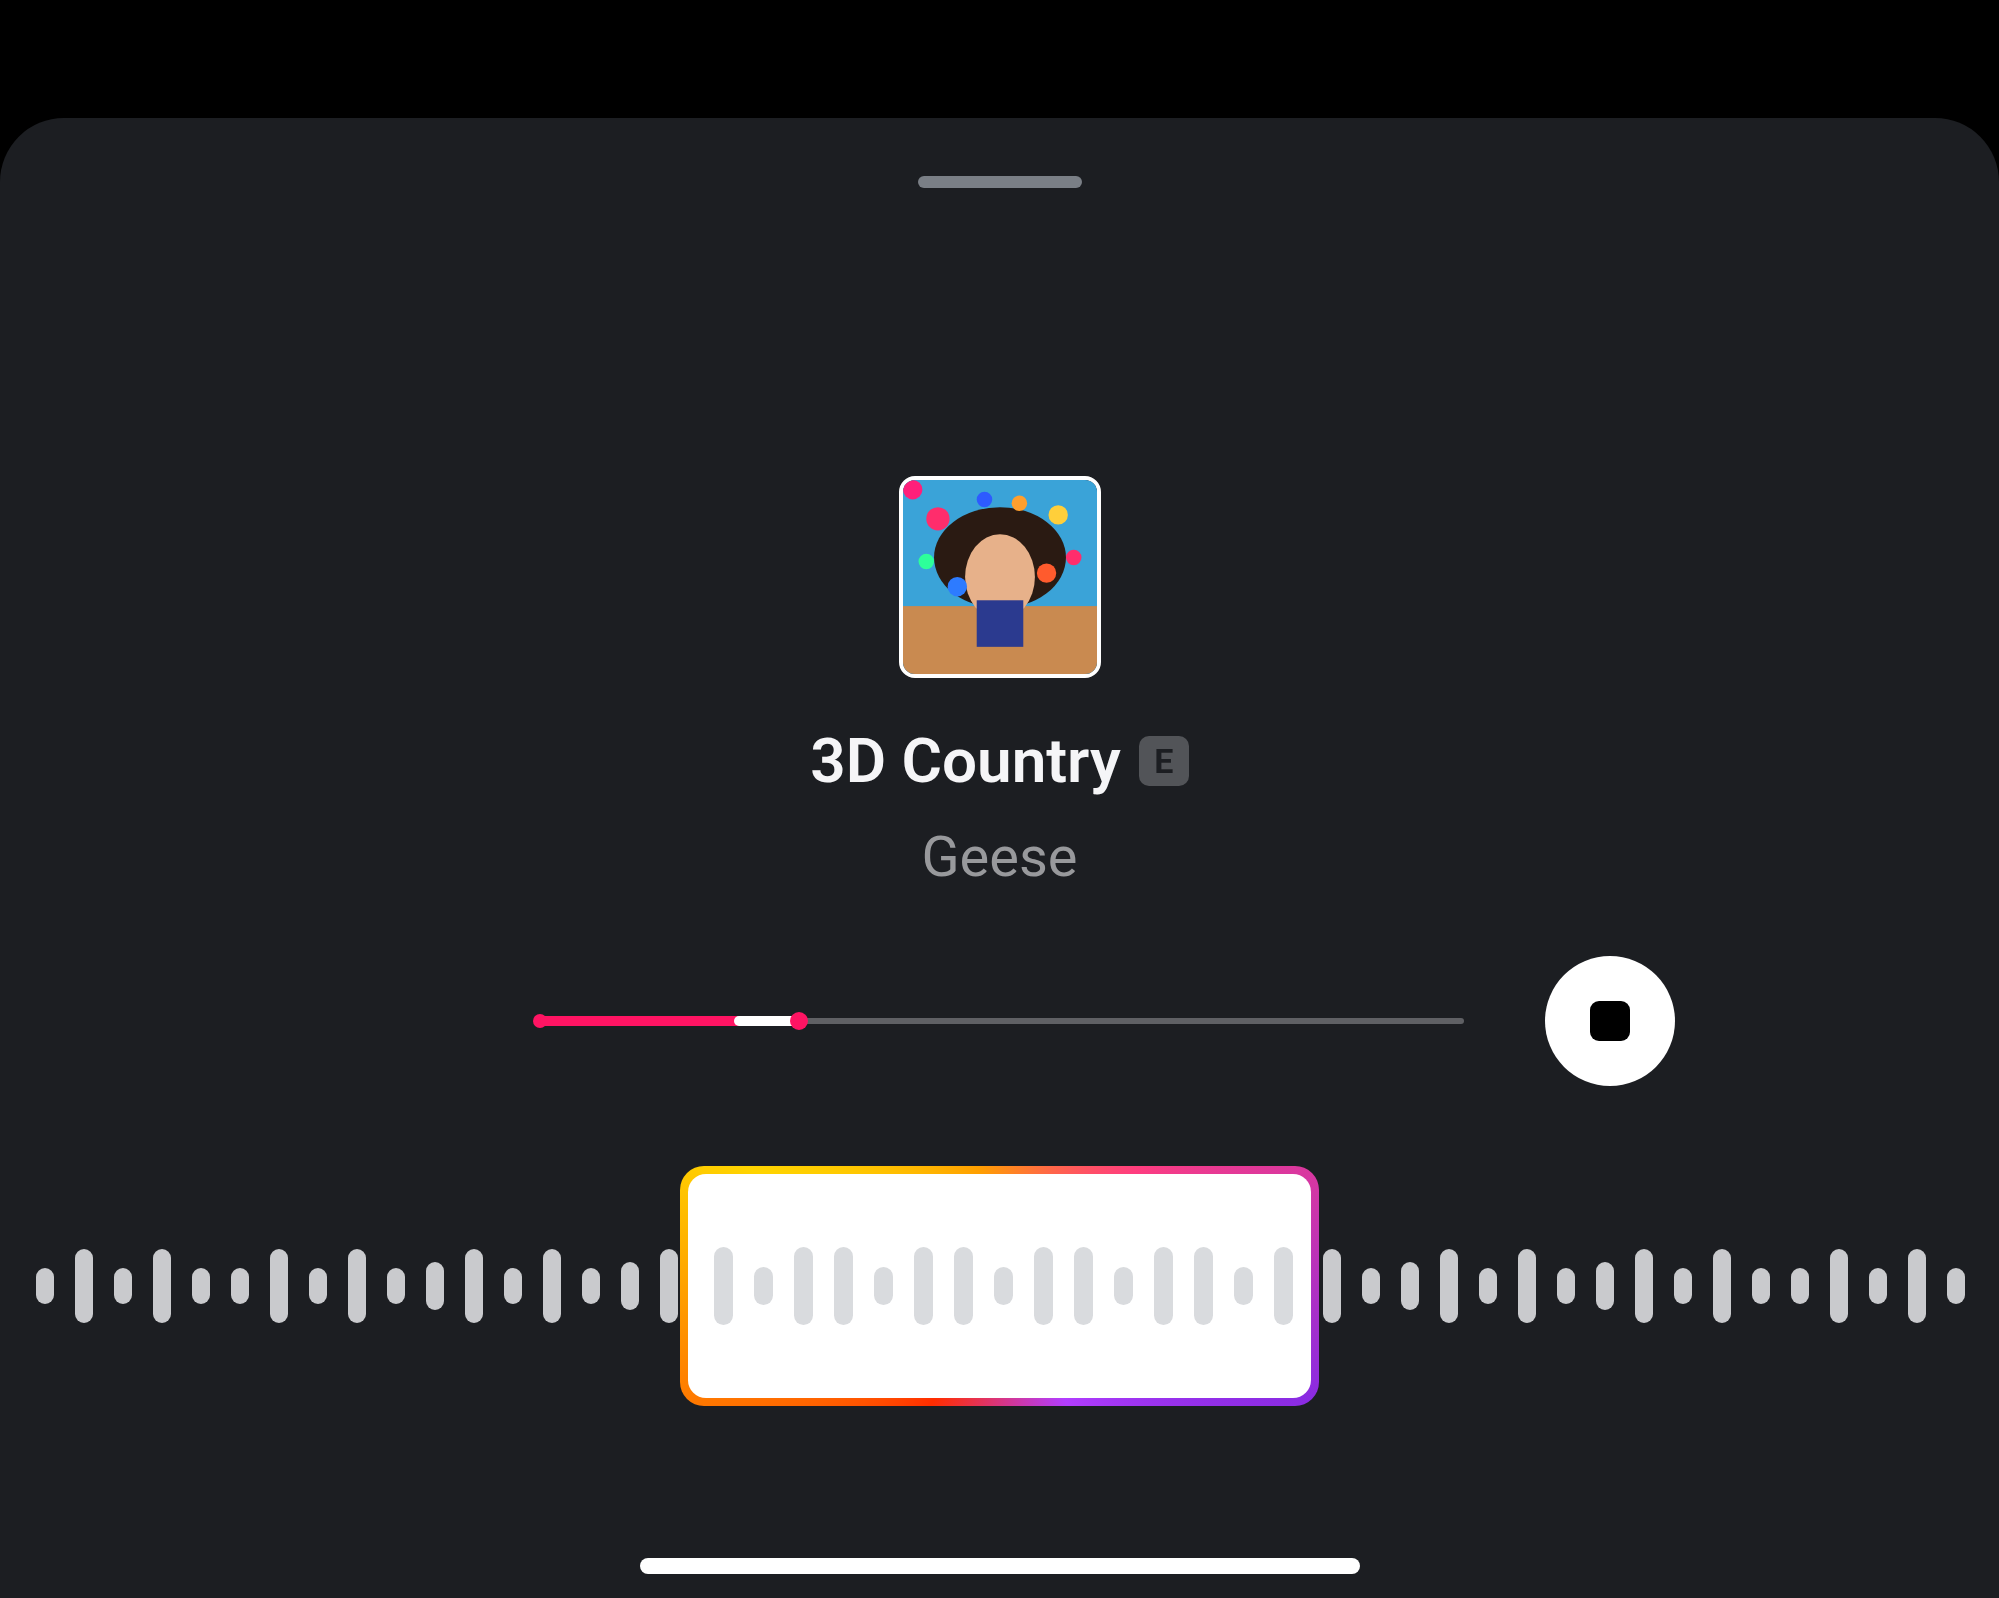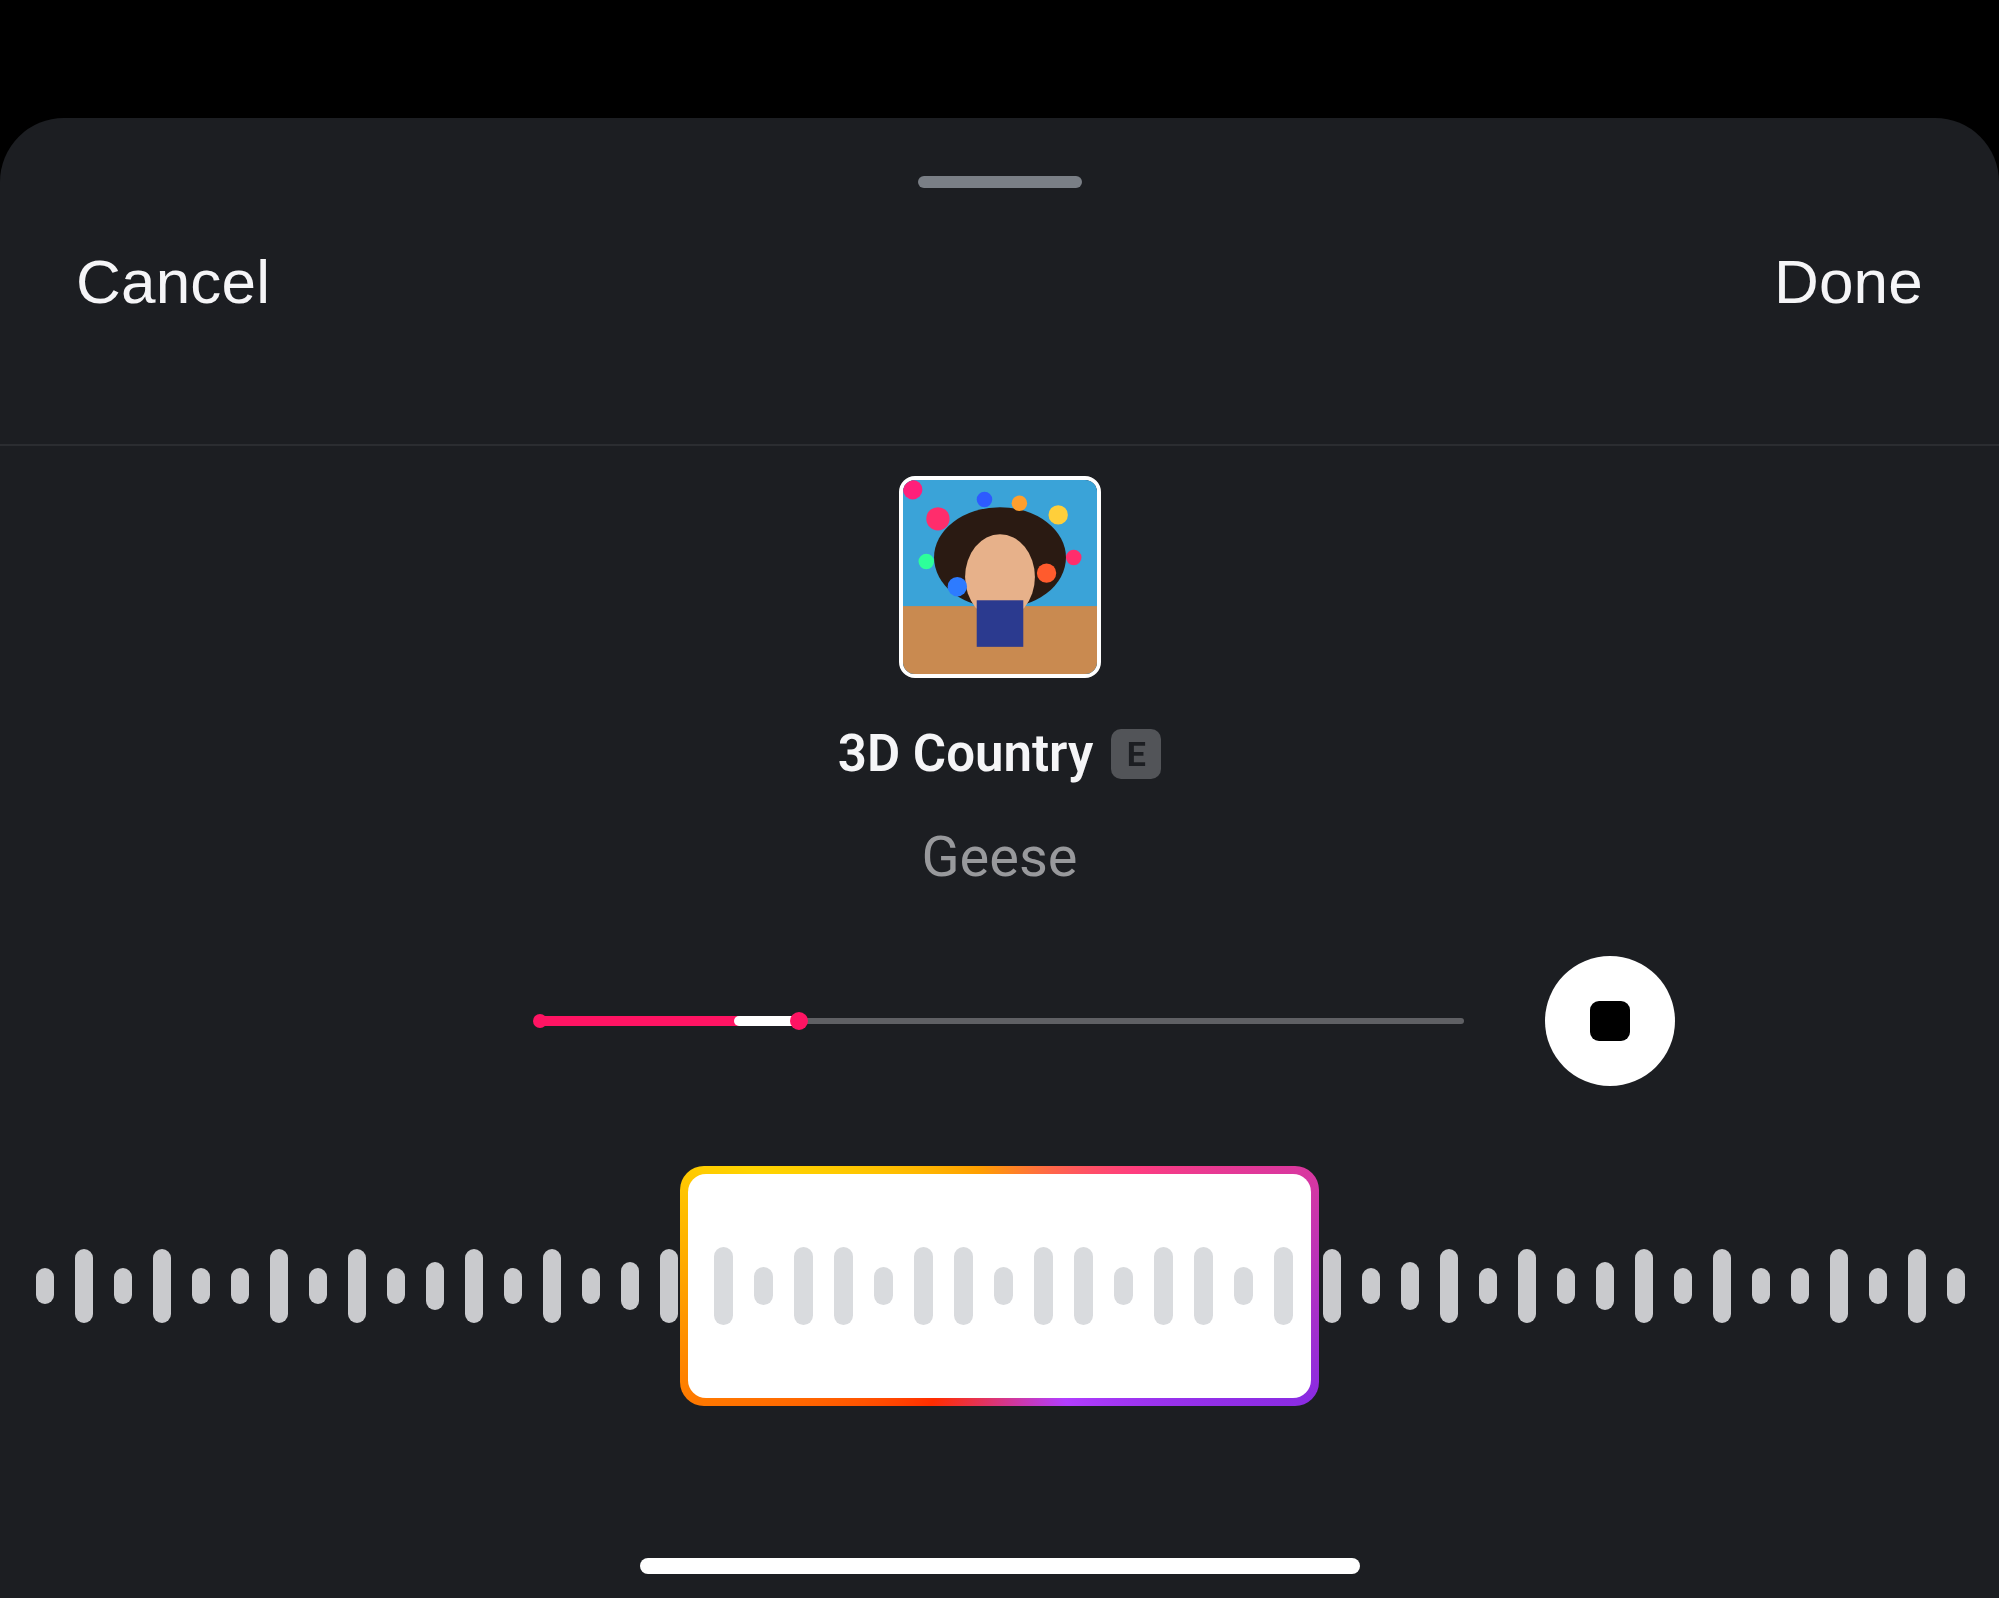--- a/index.html
+++ b/index.html
@@ -86,21 +86,21 @@
     top: 278px;
     left: 0;
     right: 0;
     text-align: center;
     font-size: 0;
     white-space: nowrap;
   }
   .track-title {
     display: inline-block;
     vertical-align: middle;
-    font-size: 51px;
+    font-size: 62px;
     font-weight: 600;
     color: #f5f5f7;
   }
   .explicit-badge {
     display: inline-flex;
     vertical-align: middle;
     margin-left: 18px;
     width: 50px;
     height: 50px;
     background: #525458;
@@ -279,24 +279,20 @@
     background: #fff;
     border-radius: 8px;
   }
 </style>
 </head>
 <body>
 
 <div class="sheet">
   <div class="grabber"></div>
 
-  <div class="header-row">
-    <button class="header-btn">Cancel</button>
-    <button class="header-btn">Done</button>
-  </div>
 
   <div class="content">
 
     <div class="album-art">
       <svg viewBox="0 0 100 100" width="194" height="194" preserveAspectRatio="none">
         <rect width="100" height="100" fill="#3aa3d8"></rect>
         <rect y="65" width="100" height="35" fill="#c98a50"></rect>
         <ellipse cx="50" cy="40" rx="34" ry="26" fill="#2a1a12"></ellipse>
         <ellipse cx="50" cy="50" rx="18" ry="22" fill="#e7b18a"></ellipse>
         <rect x="38" y="62" width="24" height="24" fill="#2b3a8f"></rect>

